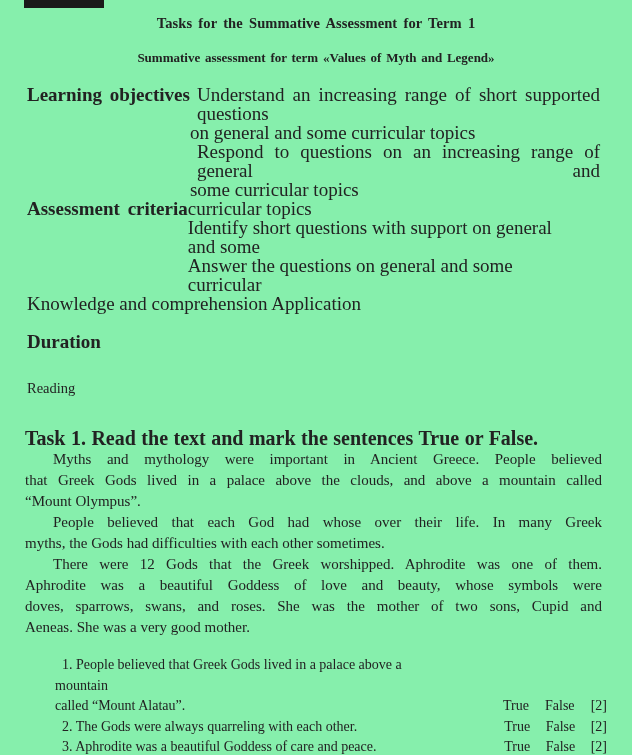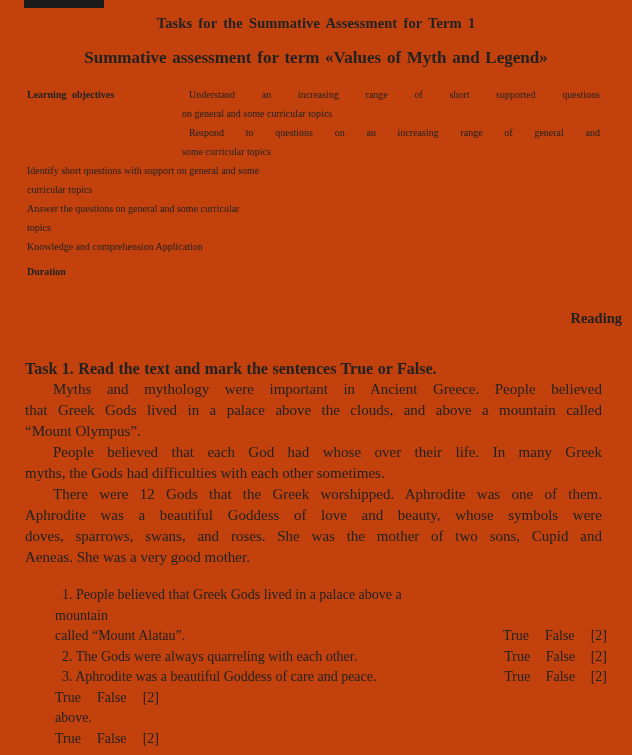--- a/index.html
+++ b/index.html
@@ -1,53 +1,53 @@
 <!DOCTYPE html>
 <html><head>
 <meta charset="utf-8">
 <style>
   html,body { margin:0; padding:0; background:#ffffff; }
   .page {
     position:relative;
     width:632px; height:755px;
-    background:#c2410c;
+    background:#86efac;
     font-family:"Liberation Serif","DejaVu Serif",serif;
     color:#222222;
     overflow:hidden;
   }
   .redaction-bar {
     position:absolute; left:24px; top:0; width:80px; height:8px;
     background:#1a1a1a;
   }
   .doc-title {
     margin:14px 0 0 0;
     text-align:center; font-weight:bold; font-size:14.5px; line-height:19px;
     word-spacing:2.5px; letter-spacing:0.1px;
   }
   .doc-subtitle {
     margin:15px 0 0 0;
-    text-align:center; font-weight:bold; font-size:17px; line-height:19px;
+    text-align:center; font-weight:bold; font-size:13px; line-height:19px;
     word-spacing:1.5px;
   }
-  .info-table { margin:18px 32px 0 27px; font-size:10px; line-height:19px; }
+  .info-table { margin:18px 32px 0 27px; font-size:19px; line-height:19px; }
   .info-row { display:flex; align-items:flex-start; }
   .info-label {
     flex:0 0 155px; font-weight:bold; word-spacing:3px; white-space:nowrap;
   }
   .info-label.tight { word-spacing:0.5px; }
   .info-value { flex:1 1 auto; min-width:0; }
   .nval { width:395px; }
   .jl { text-align:justify; text-align-last:justify; }
   .fl { padding-left:7px; }
   .heading {
-    margin:0 10px 0 27px; font-weight:bold; font-size:14.5px; line-height:19px;text-align:right;
+    margin:0 10px 0 27px; font-weight:normal; font-size:14.5px; line-height:19px;
   }
   .heading.reading { margin-top:28px; }
   .task-heading {
-    margin:30px 30px 0 25px; font-weight:bold; font-size:16px; line-height:21px;
+    margin:30px 30px 0 25px; font-weight:bold; font-size:20px; line-height:21px;
     word-spacing:0.5px;
   }
   .body-text { margin:0 30px 0 25px; font-size:15px; line-height:21px; }
   .bline { }
   .bline.jst { text-align:justify; text-align-last:justify; }
   .bline.ind { padding-left:28px; }
   .tf-list { margin:17px 25px 0 55px; font-size:14px; line-height:20.5px; }
   .tf-row { display:flex; align-items:flex-start; }
   .tf-text { width:448px; white-space:nowrap; overflow:visible; }
   .tf-text.num { padding-left:7px; }
@@ -72,33 +72,33 @@
       <div class="info-label">Learning objectives</div>
       <div class="info-value">
         <div class="jl fl">Understand an increasing range of short supported questions</div>
         <div>on general and some curricular topics</div>
         <div class="jl fl">Respond to questions on an increasing range of general and</div>
         <div>some curricular topics</div>
       </div>
     </div>
 
     <div class="info-row">
+      <div class="info-label">Assessment criteria</div>
       <div class="info-value">
+        <div class="nval">curricular topics</div>
         <div class="nval">Identify short questions with support on general and some</div>
-        <div class="nval">curricular topics</div>
         <div class="nval">Answer the questions on general and some curricular</div>
-        <div class="nval">topics</div>
       </div>
     </div>
 
     <div class="info-row">
       <div class="info-value">Knowledge and comprehension Application</div>
     </div>
 
-    <div class="info-row" style="margin-top:6px;">
+    <div class="info-row" style="margin-top:19px;">
       <div class="info-label">Duration</div>
       <div class="info-value"></div>
     </div>
 
   </div>
 
   <div class="heading reading">Reading</div>
 
   <div class="task-heading">Task 1. Read the text and mark the sentences True or False.</div>
 

